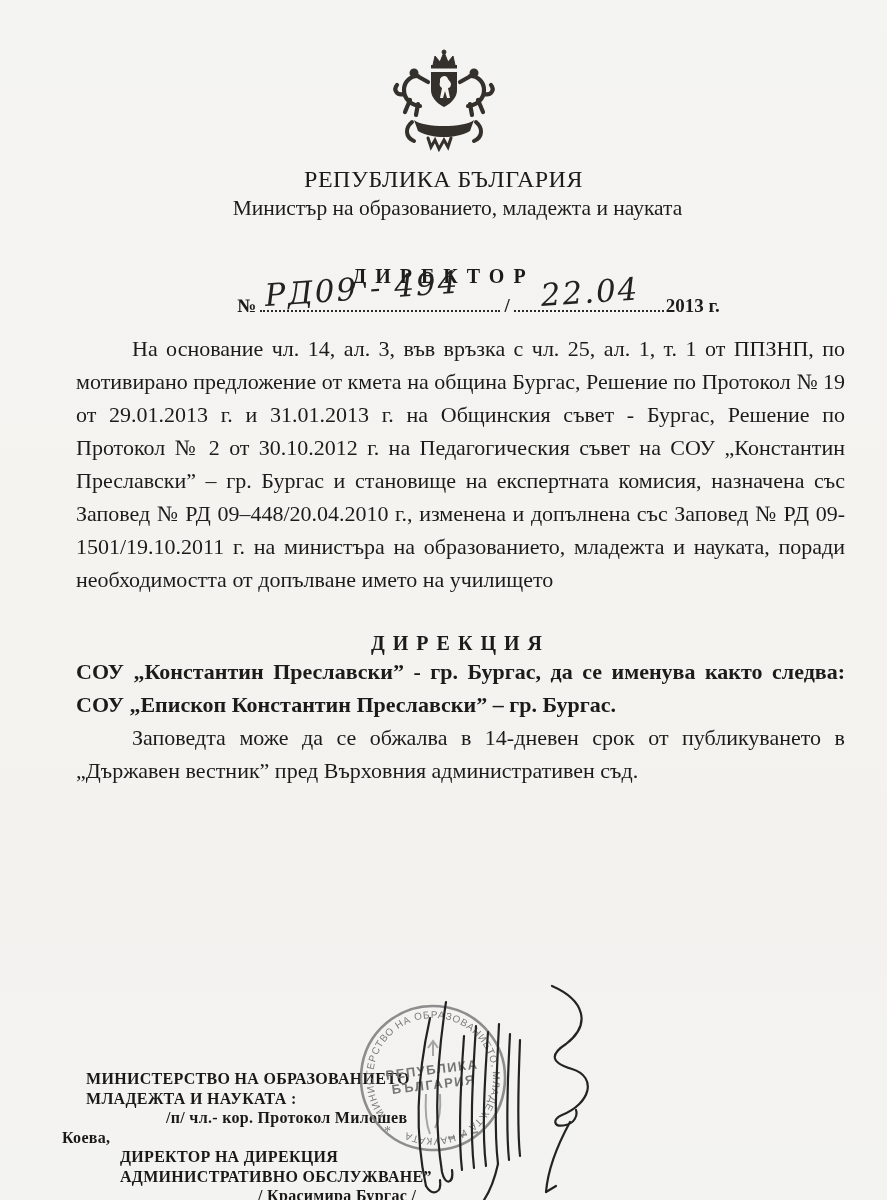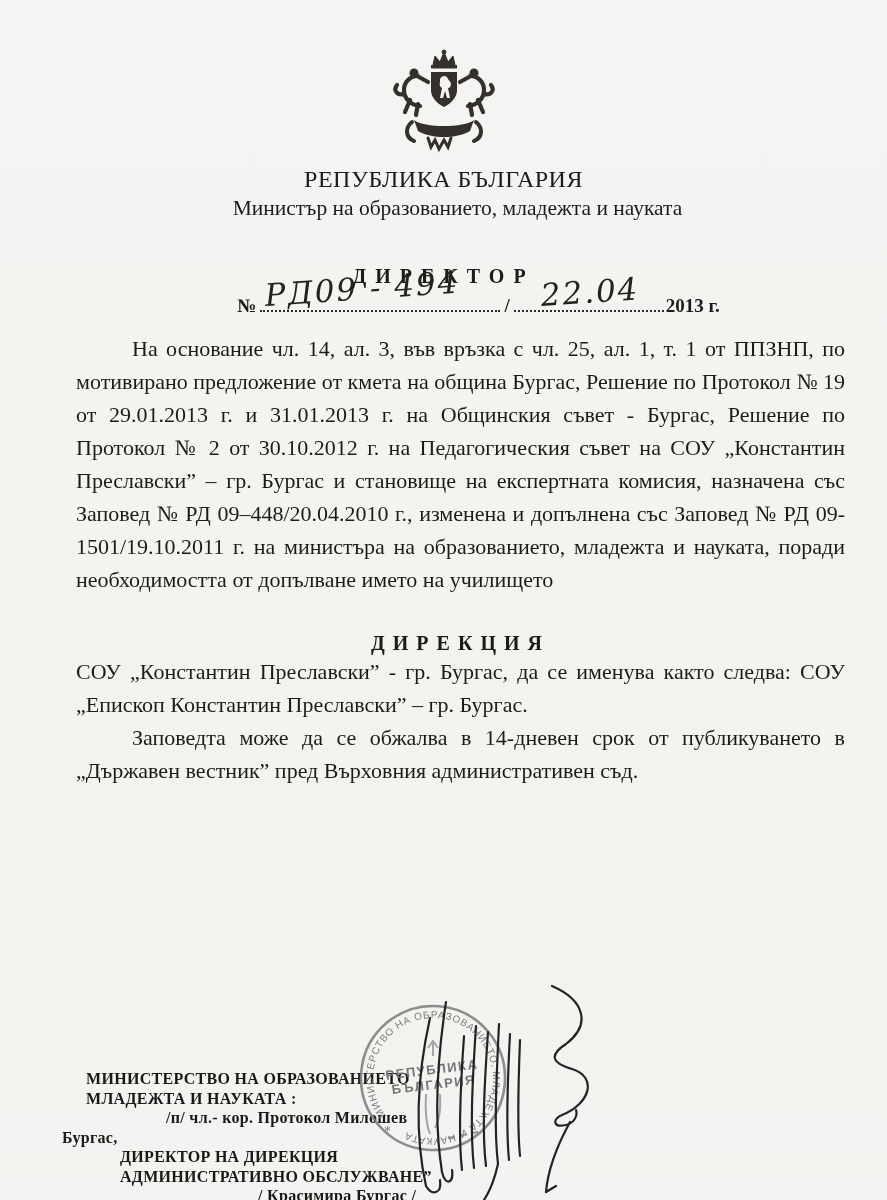--- a/index.html
+++ b/index.html
@@ -44,21 +44,21 @@
   .hw2 { left: 28px; }
   .year { margin-left: 2px; }
 
   .content { margin: 0 42px 0 76px; }
   .content p { font-size: 22px; line-height: 33px; text-align: justify; margin: 0; }
   .preamble { margin-top: 54px; text-indent: 56px; }
   .decree-heading {
     text-align: center; font-weight: bold; font-size: 20px;
     letter-spacing: 8px; margin-top: 36px;
   }
-  .resolution { margin-top: 40px; }
+  .resolution { margin-top: 40px; font-weight: bold; }
   .appeal { margin-top: 40px; text-indent: 56px; }
 
   .footer {
     position: absolute; left: 62px; top: 1024px; z-index: 1;
     font-weight: bold; font-size: 16px; line-height: 17.5px; color: #1a1917;
     letter-spacing: 0.3px;
     margin-top: 44px;
   }
   .footer div { margin-top: 2px; }
   .f-min1, .f-min2 { margin-left: 24px; }
@@ -111,21 +111,21 @@
     <p class="preamble">На основание чл. 14, ал. 3, във връзка с чл. 25, ал. 1, т. 1 от ППЗНП, по мотивирано предложение от кмета на община Бургас, Решение по Протокол № 19 от 29.01.2013 г. и 31.01.2013 г. на Общинския съвет - Бургас, Решение по Протокол № 2 от 30.10.2012 г. на Педагогическия съвет на СОУ „Константин Преславски” – гр. Бургас и становище на експертната комисия, назначена със Заповед № РД 09–448/20.04.2010 г., изменена и допълнена със Заповед № РД 09-1501/19.10.2011 г. на министъра на образованието, младежта и науката, поради необходимостта от допълване името на училището</p>
     <div class="decree-heading">ДИРЕКЦИЯ</div>
     <p class="resolution">СОУ „Константин Преславски” - гр. Бургас, да се именува както следва: СОУ „Епископ Константин Преславски” – гр. Бургас.</p>
     <p class="appeal">Заповедта може да се обжалва в 14-дневен срок от публикуването в „Държавен вестник” пред Върховния административен съд.</p>
   </div>
 
   <div class="footer">
     <div class="f-min1">МИНИСТЕРСТВО НА ОБРАЗОВАНИЕТО</div>
     <div class="f-min2">МЛАДЕЖТА И НАУКАТА :</div>
     <div class="f-signed">/п/ чл.- кор. Протокол Милошев</div>
-    <div class="f-verno">Бургас,</div>
+    <div class="f-verno">Коева,</div>
     <div class="f-dir1">ДИРЕКТОР НА ДИРЕКЦИЯ</div>
     <div class="f-dir3">АДМИНИСТРАТИВНО ОБСЛУЖВАНЕ”</div>
     <div class="f-koeva">/ Красимира Бургас /</div>
   </div>
 
   <svg class="stamp" viewBox="0 0 178 184" aria-hidden="true">
     <g transform="rotate(-40 89 92)">
       <circle cx="89" cy="92" r="72" fill="none" stroke="#7a7a7a" stroke-width="2.6" opacity="0.85"></circle>
       <path id="ringPath" d="M 29,92 A 60,60 0 1 1 149,92 A 60,60 0 1 1 29,92" fill="none"></path>
       <text font-family="Liberation Sans, sans-serif" font-size="10" letter-spacing="0.8" fill="#757575" opacity="0.95">

